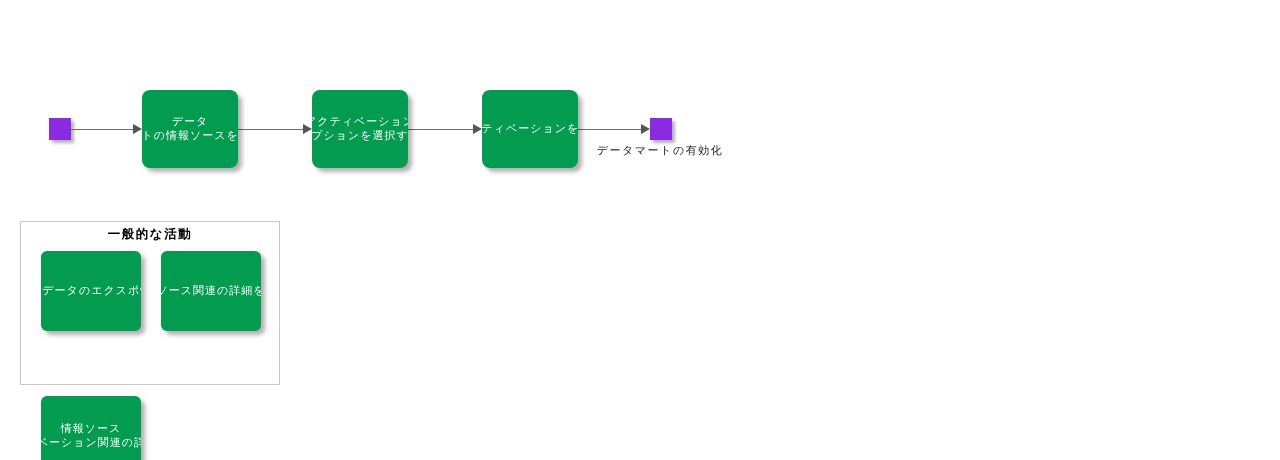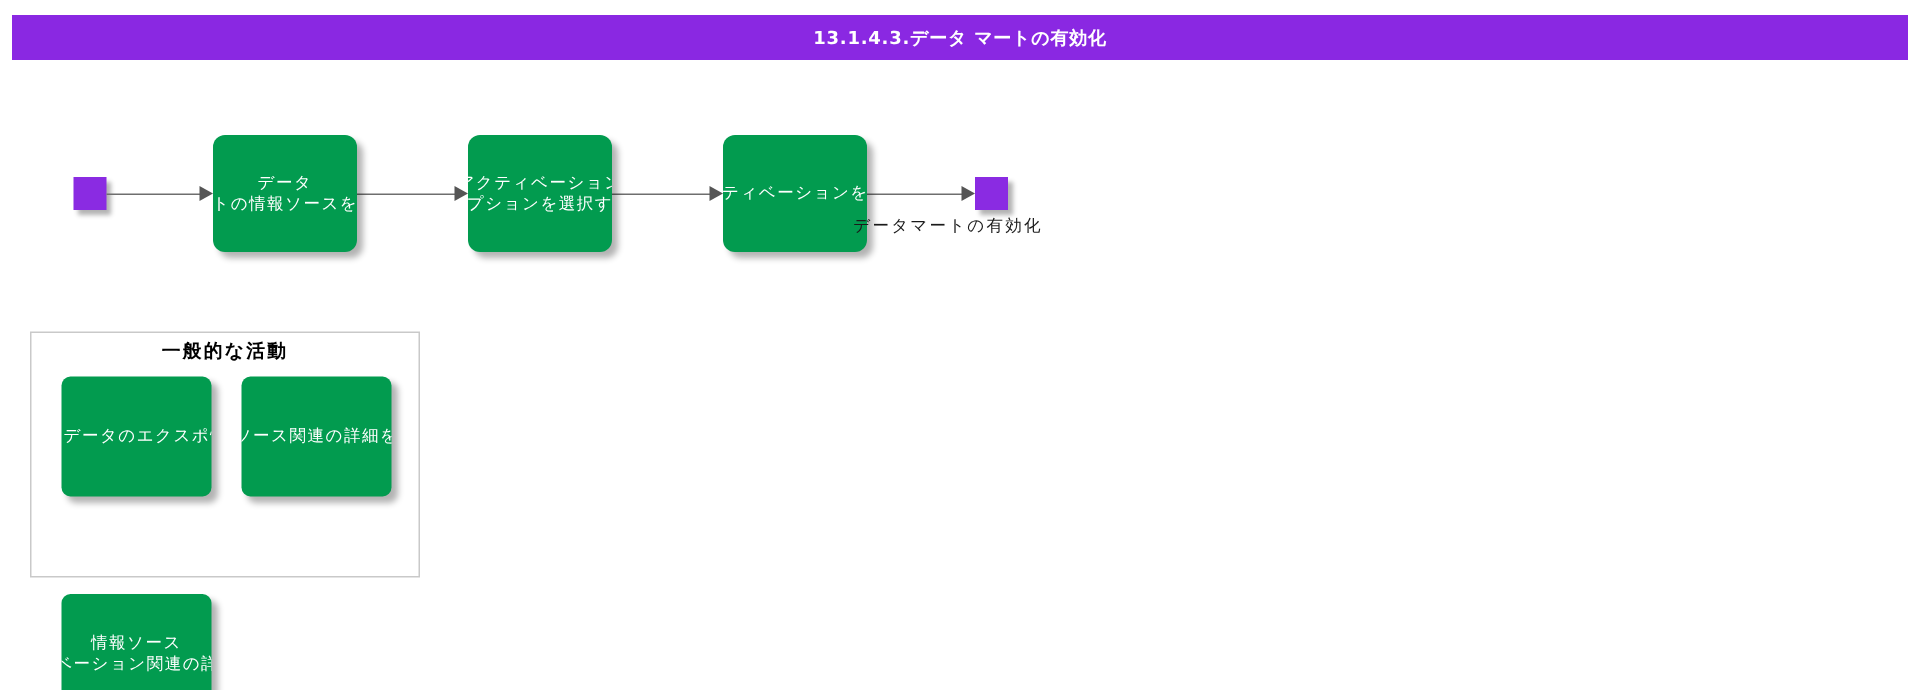--- a/index.html
+++ b/index.html
@@ -61,23 +61,20 @@
     position:absolute;left:0;top:4px;width:100%;text-align:center;
     color:#000000;font-size:12.5px;font-weight:bold;letter-spacing:1.5px;
   }
   .ga-task{width:100px;height:80px;border-radius:6px;}
 </style>
 </head>
 <body>
 
 <div class="stage">
 
-  <div class="titlebar">
-    <span>13.1.4.3.データ マートの有効化</span>
-  </div>
 
   <div class="event-square" style="left:49px;"></div>
 
   <div class="arrow-line" style="left:71px;width:63px;"></div>
   <div class="arrow-head" style="left:133px;"></div>
 
   <div class="arrow-line" style="left:238px;width:66px;"></div>
   <div class="arrow-head" style="left:303px;"></div>
 
   <div class="arrow-line" style="left:408px;width:66px;"></div>
@@ -95,21 +92,21 @@
     <span class="tline">アクティベーション</span>
     <span class="tline">オプションを選択する</span>
   </div>
 
   <div class="task flow-task" style="left:482px;">
     <span class="tline">アクティベーションを確認</span>
 
   </div>
 
   <div class="event-square" style="left:650px;"></div>
-  <div class="event-label" style="left:552px;top:144px;width:160px;">
+  <div class="event-label" style="left:580px;top:144px;width:160px;">
     <div>データマートの有効化</div>
   </div>
 
   <div class="group">
     <div class="group-title">一般的な活動</div>
 
     <div class="task ga-task" style="left:20px;top:29px;">
       <span class="tline">メタデータのエクスポ情報</span>
 
     </div>

